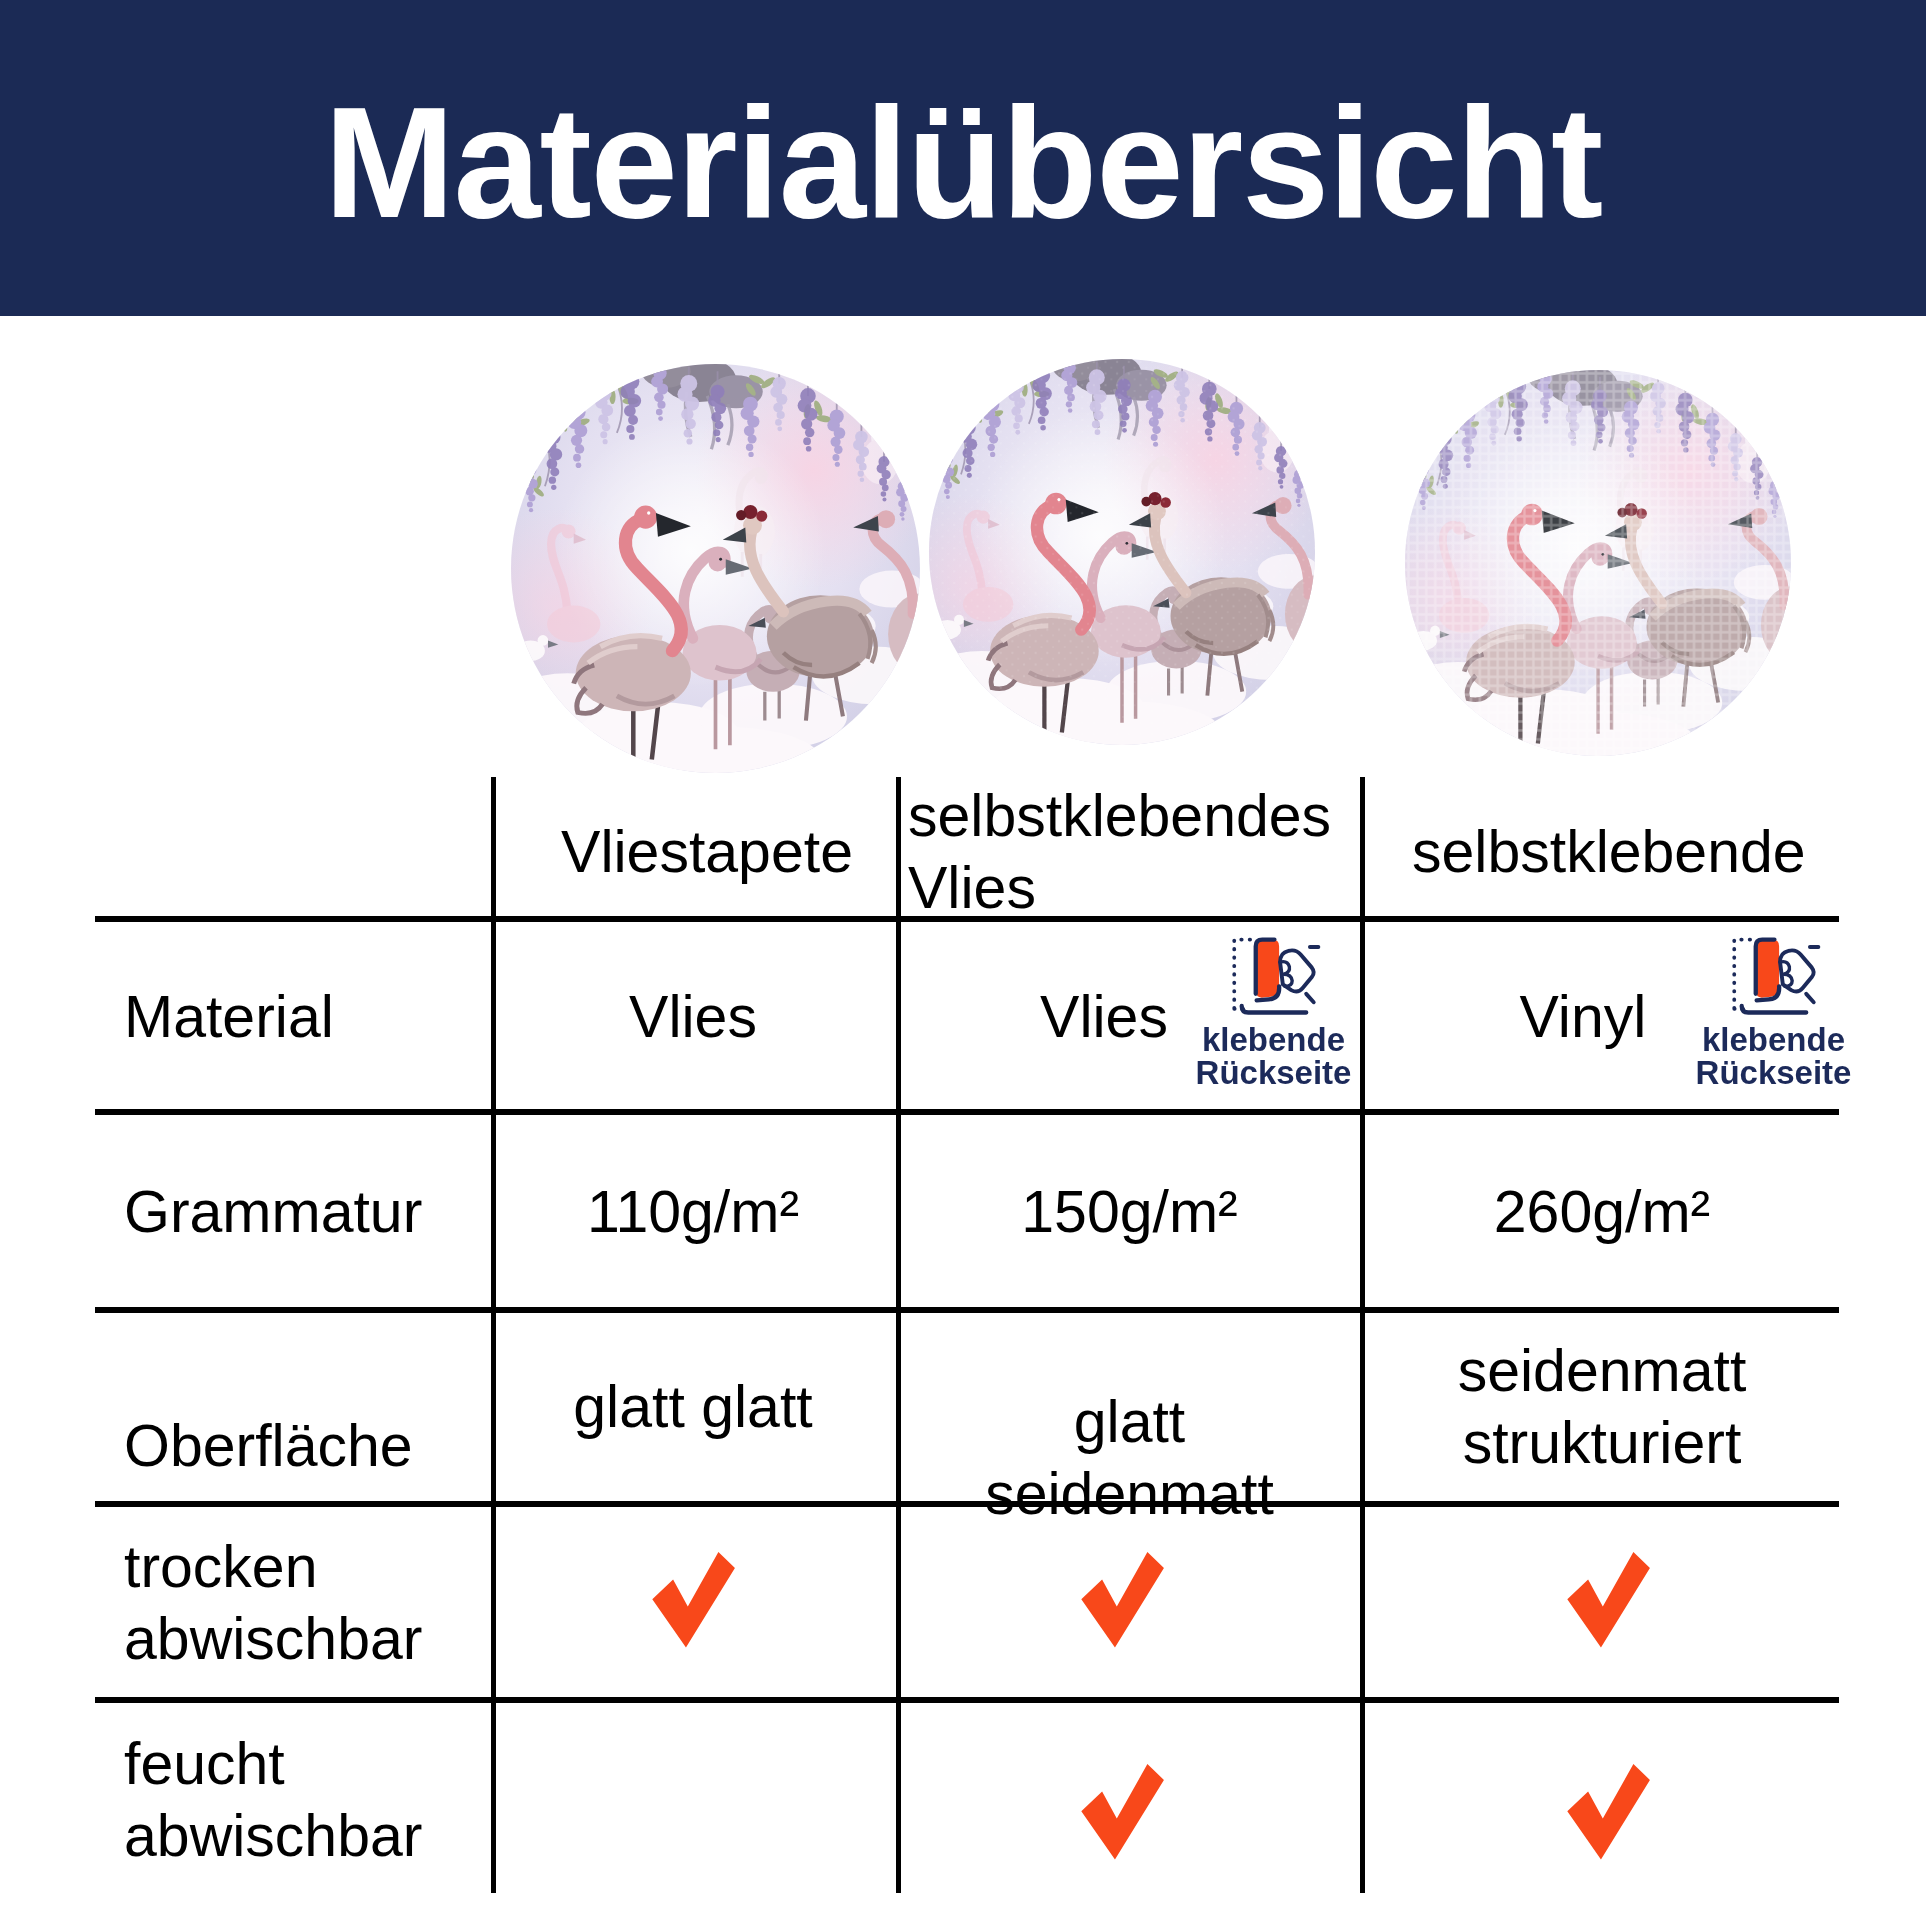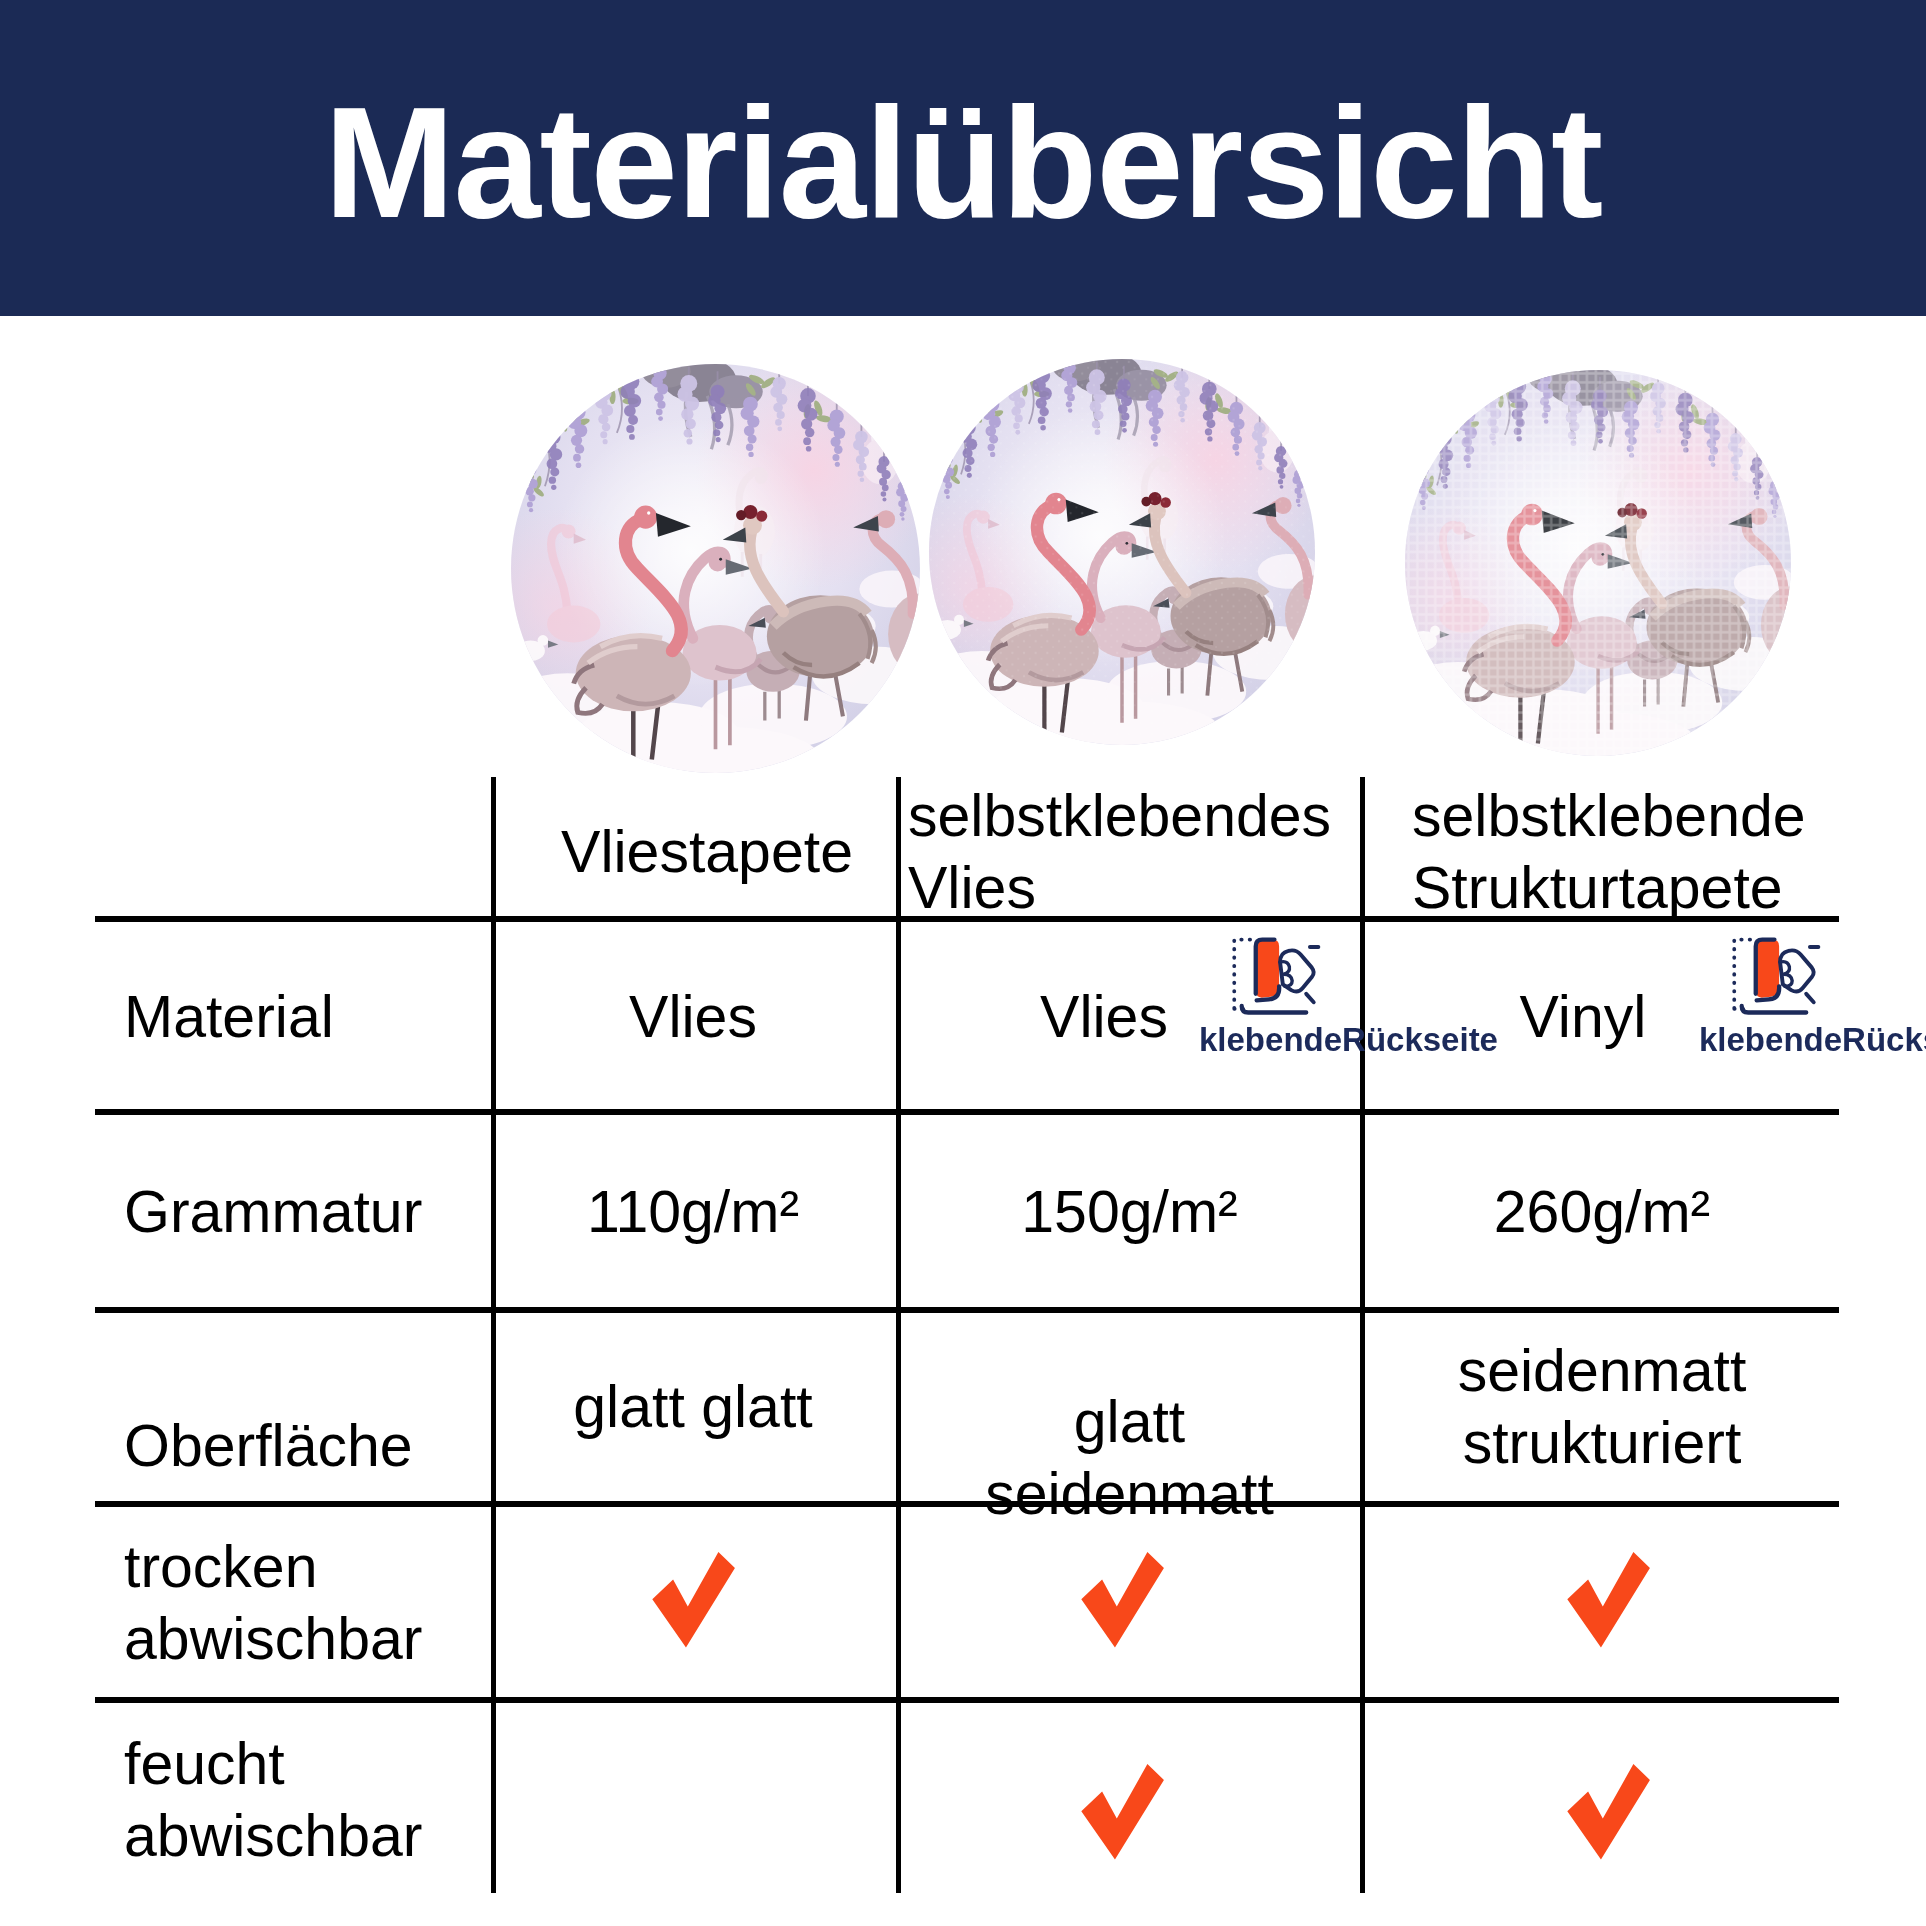--- a/index.html
+++ b/index.html
@@ -27,21 +27,21 @@
   .vline{top:777px;width:5.1px;height:1116px}
   .cell{
     position:absolute;display:flex;align-items:center;justify-content:center;
     font-size:59px;line-height:72px;text-align:center;color:var(--text);
   }
   .cell span{white-space:nowrap}
   .cell.left{justify-content:flex-start;text-align:left}
   .cell.col{flex-direction:column;justify-content:center}
   .cell.col.left{align-items:flex-start}
   .badge-text{
-    position:absolute;display:flex;flex-direction:row;align-items:center;justify-content:flex-start;
+    position:absolute;display:flex;flex-direction:column;align-items:center;justify-content:flex-start;
     font-size:33px;line-height:33px;font-weight:bold;color:var(--badge-text);text-align:center;
   }
   .badge-text span{white-space:nowrap}
   .badge-icon,.check-wrap{position:absolute}
   .check-wrap svg{display:block}
 </style>
 </head>
 <body>
 
 <svg width="0" height="0" style="position:absolute" aria-hidden="true">
@@ -270,21 +270,20 @@
 
   <div class="cell" style="left:491px;top:787px;width:432px;height:130px">
     <span>Vliestapete</span>
   </div>
   <div class="cell col left" style="left:908px;top:787px;width:449px;height:130px">
     <span>selbstklebendes</span>
     <span>Vlies</span>
   </div>
   <div class="cell col left" style="left:1412px;top:787px;width:427px;height:130px">
     <span>selbstklebende</span>
-    <span>Strukturtapete</span>
   </div>
 
   <div class="cell left" style="left:124px;top:923px;width:360px;height:187px">
     <span>Material</span>
   </div>
   <div class="cell" style="left:491px;top:923px;width:404px;height:187px">
     <span>Vlies</span>
   </div>
   <div class="cell" style="left:937px;top:923px;width:334px;height:187px">
     <span>Vlies</span>

